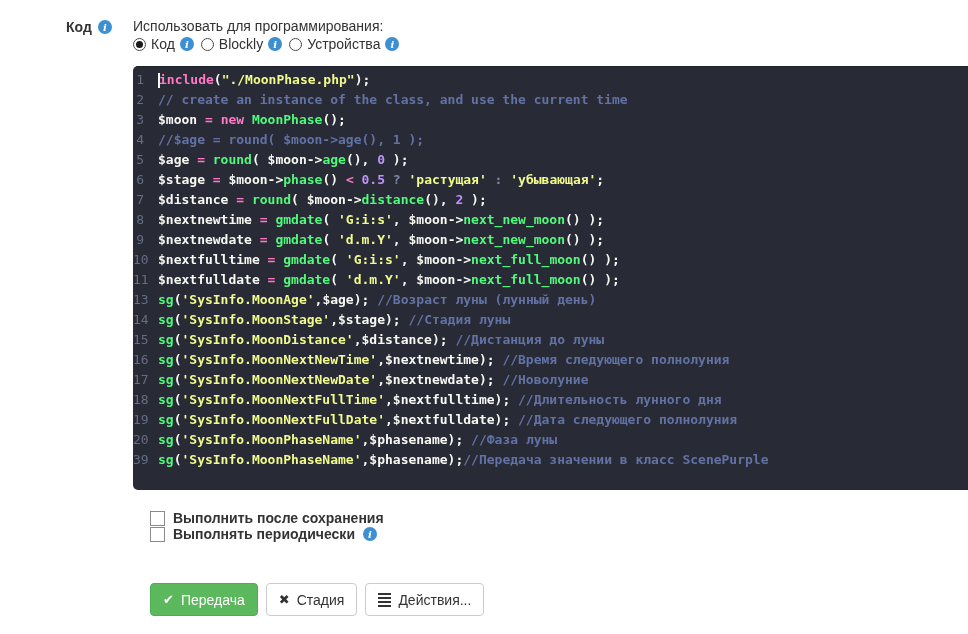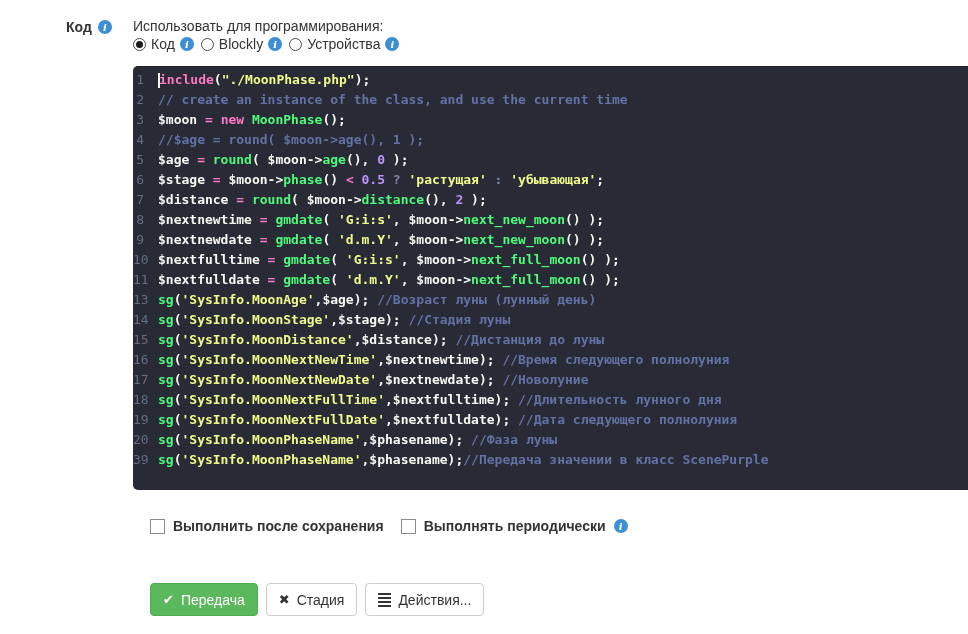--- a/index.html
+++ b/index.html
@@ -43,21 +43,21 @@
   .tok-fn  { color:var(--tok-fn,#50fa7b);text-align:right; }
   .tok-str { color:var(--tok-str,#f1fa8c); }
   .tok-num { color:var(--tok-num,#bd93f9); }
   .tok-cm  { color:var(--tok-cm,#6272a4); font-weight:bold; }
   .tok-dim { color:#7b88a8; }
   .tok-pl, .tok-var { color:var(--code-text,#f8f8f2); }
   .cursor { display:inline-block; width:0; height:15px;
     border-left:2px solid #f8f8f2; vertical-align:middle; margin-right:-1px; }
 
   .checkbox-col { position:absolute; left:150px; top:510px;
-    display:flex; flex-direction:row; gap:17px;margin-top:8px; }
+    display:flex; flex-direction:column; gap:0; }
   .checkbox-row { display:flex; align-items:center; gap:8px;
     font-weight:bold; cursor:pointer; }
   .checkbox { width:15px; height:15px; border:1px solid #8a8a8a; background:#fff; flex:none; }
 
   .buttons-row { position:absolute; left:150px; top:583px; display:flex; gap:8px; }
   .btn { display:inline-flex; align-items:center; gap:7px;
     height:33px; padding:6px 12px; border-radius:4px;
     border:1px solid var(--btn-border,#ccc); background:#fff; color:#333;
     font-family:inherit; font-size:14px; cursor:pointer; }
   .btn-save { background:var(--save-bg,#5cb85c); border-color:var(--save-border,#4cae4c); color:#fff; }

